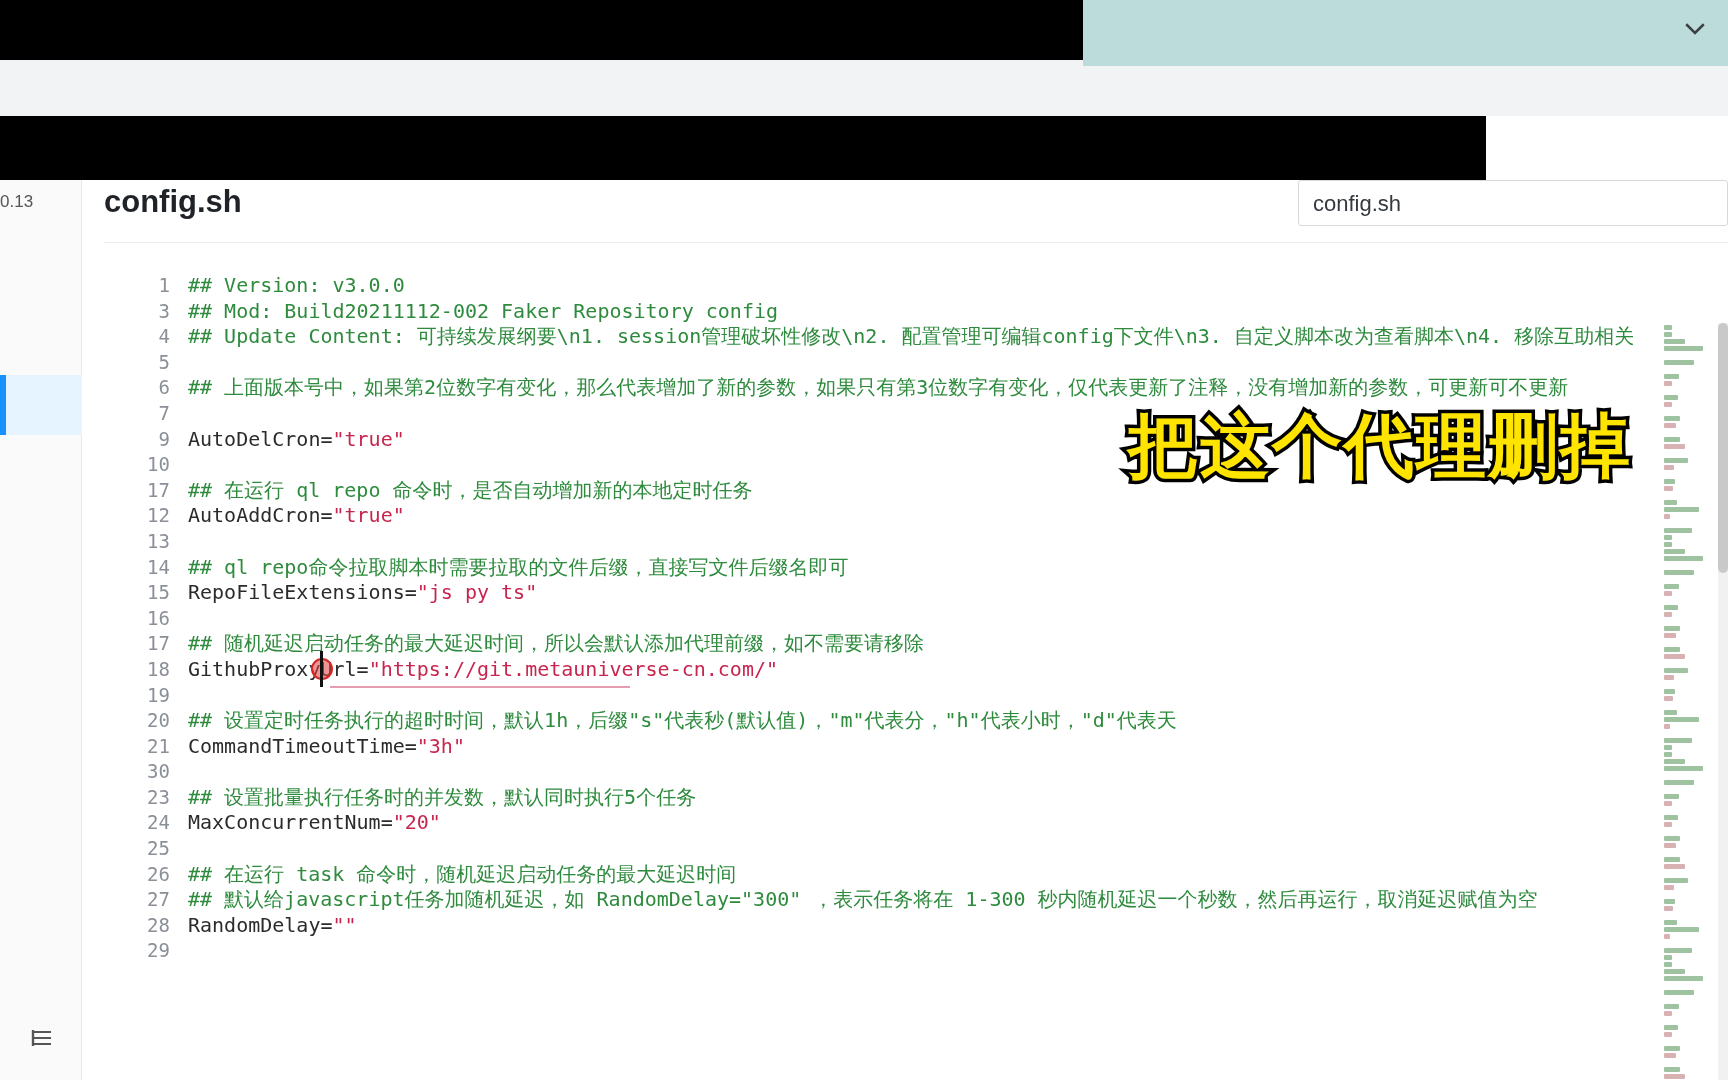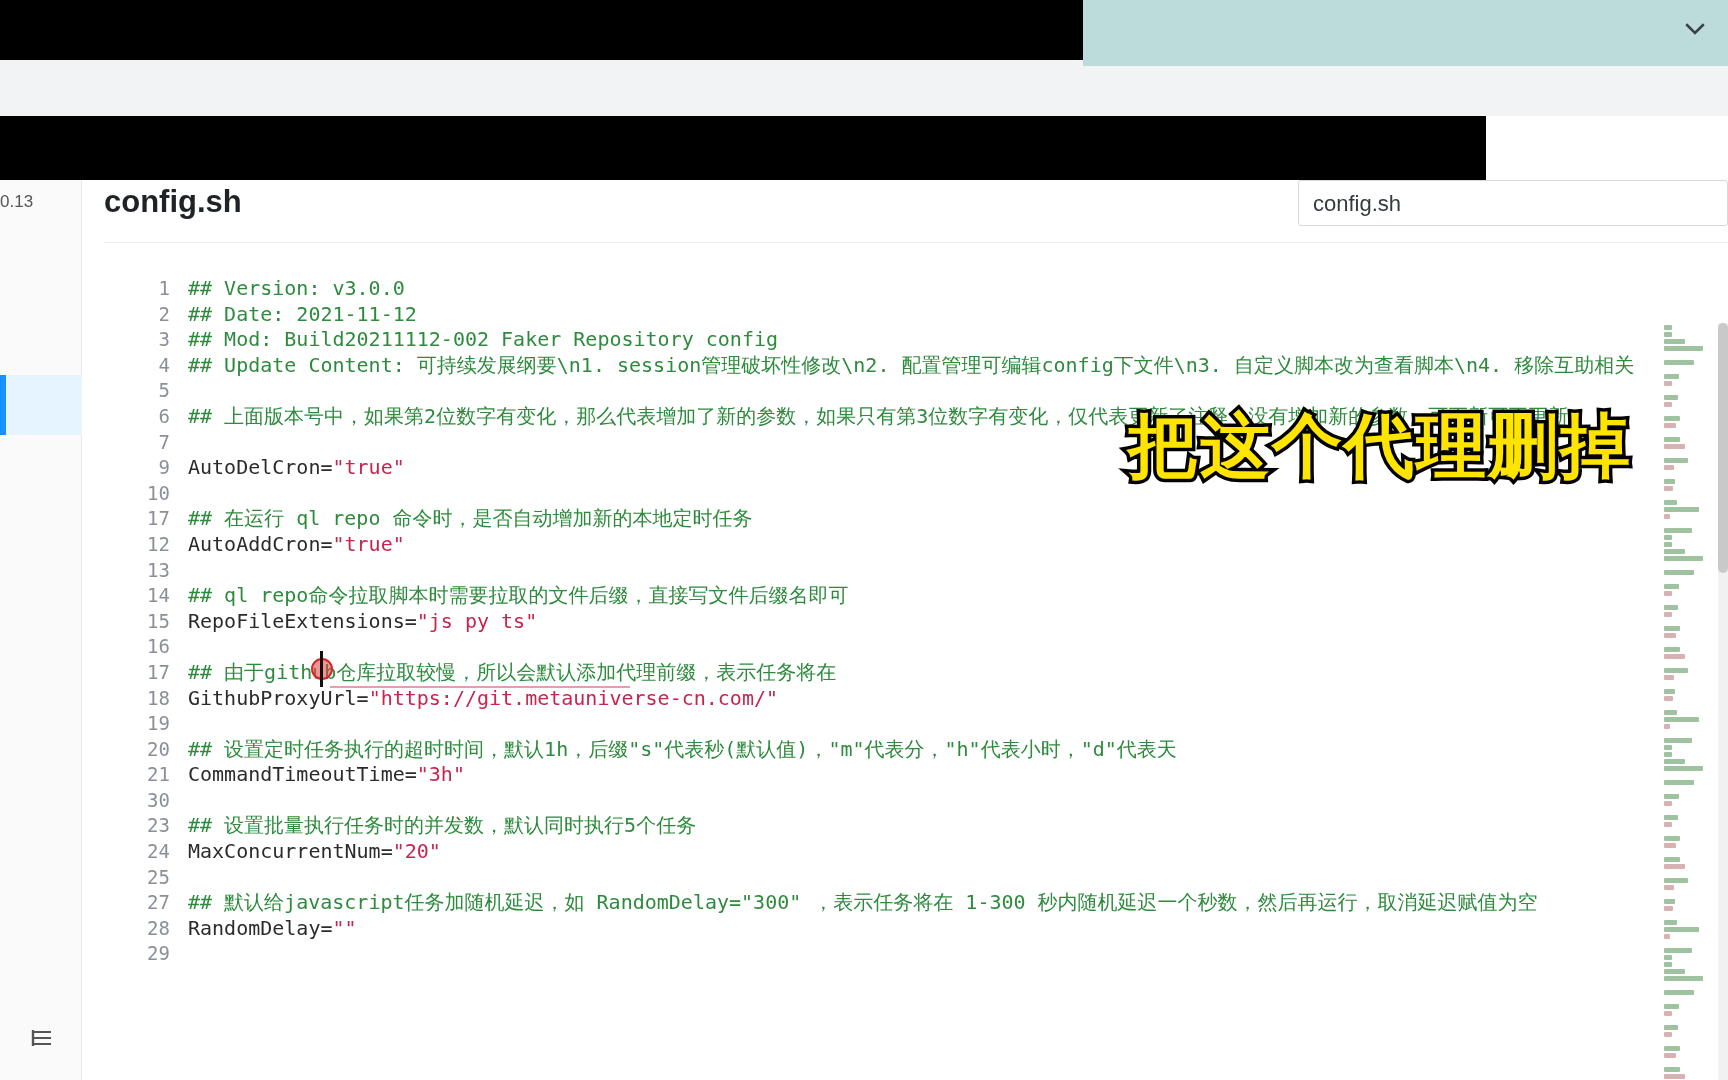--- a/index.html
+++ b/index.html
@@ -137,21 +137,21 @@
 
   .editor-wrap {
     position: absolute; left: 22px; top: 62px; right: 0px; bottom: 0;
     border-top: 1px solid #ededed; background: #fff;
   }
 
   
   .code {
     position: absolute; left: 30px; top: 28px; right: 180px; bottom: 0;
     font-family: "DejaVu Sans Mono", "Liberation Mono", monospace;
-    font-size: 20px; line-height: 35px; white-space: nowrap;
+    font-size: 20px; line-height: 28px; white-space: nowrap;
   }
   .ln {
     display: inline-block; width: 36px; text-align: right;
     color: #8a8f98; margin-right: 18px; font-size: 19px;
     user-select: none;
   }
   .row { height: 25.6px; }
   .cm  { color: #2e8b3d; }
   .id  { color: #2b2b2b; }
   .str { color: #c7254e; }
@@ -276,43 +276,43 @@
 
     <div class="content-card">
       <div class="file-title">config.sh</div>
       <div class="file-search">
         <span>config.sh</span>
       </div>
 
       <div class="editor-wrap">
         <div class="code" id="code-body">
             <div class="row"><span class="ln">1</span><span class="cm">## Version: v3.0.0</span></div>
-            <div class="row"><span class="ln">2</span><span class="cm">## Date: 2021-11-12</span></div>
             <div class="row"><span class="ln">3</span><span class="cm">## Mod: Build20211112-002 Faker Repository config</span></div>
             <div class="row"><span class="ln">4</span><span class="cm">## Update Content: 可持续发展纲要\n1. session管理破坏性修改\n2. 配置管理可编辑config下文件\n3. 自定义脚本改为查看脚本\n4. 移除互助相关</span></div>
             <div class="row"><span class="ln">5</span></div>
             <div class="row"><span class="ln">6</span><span class="cm">## 上面版本号中，如果第2位数字有变化，那么代表增加了新的参数，如果只有第3位数字有变化，仅代表更新了注释，没有增加新的参数，可更新可不更新</span></div>
             <div class="row"><span class="ln">7</span></div>
             <div class="row"><span class="ln">9</span><span class="id">AutoDelCron=</span><span class="str">"true"</span></div>
             <div class="row"><span class="ln">10</span></div>
             <div class="row"><span class="ln">17</span><span class="cm">## 在运行 ql repo 命令时，是否自动增加新的本地定时任务</span></div>
             <div class="row"><span class="ln">12</span><span class="id">AutoAddCron=</span><span class="str">"true"</span></div>
             <div class="row"><span class="ln">13</span></div>
             <div class="row"><span class="ln">14</span><span class="cm">## ql repo命令拉取脚本时需要拉取的文件后缀，直接写文件后缀名即可</span></div>
             <div class="row"><span class="ln">15</span><span class="id">RepoFileExtensions=</span><span class="str">"js py ts"</span></div>
             <div class="row"><span class="ln">16</span></div>
-            <div class="row"><span class="ln">17</span><span class="cm">## 由于github仓库拉取较慢，所以会默认添加代理前缀，表示任务将在</span></div>
+            <div class="row"><span class="ln">17</span><span class="cm">## 随机延迟启动任务的最大延迟时间，所以会默认添加代理前缀，如不需要请移除</span></div>
             <div class="row"><span class="ln">18</span><span class="id">GithubProxyUrl=</span><span class="str">"https://git.metauniverse-cn.com/"</span></div>
             <div class="row"><span class="ln">19</span></div>
             <div class="row"><span class="ln">20</span><span class="cm">## 设置定时任务执行的超时时间，默认1h，后缀"s"代表秒(默认值)，"m"代表分，"h"代表小时，"d"代表天</span></div>
             <div class="row"><span class="ln">21</span><span class="id">CommandTimeoutTime=</span><span class="str">"3h"</span></div>
             <div class="row"><span class="ln">30</span></div>
             <div class="row"><span class="ln">23</span><span class="cm">## 设置批量执行任务时的并发数，默认同时执行5个任务</span></div>
             <div class="row"><span class="ln">24</span><span class="id">MaxConcurrentNum=</span><span class="str">"20"</span></div>
             <div class="row"><span class="ln">25</span></div>
+            <div class="row"><span class="ln">26</span><span class="cm">## 在运行 task 命令时，随机延迟启动任务的最大延迟时间</span></div>
             <div class="row"><span class="ln">27</span><span class="cm">## 默认给javascript任务加随机延迟，如 RandomDelay="300" ，表示任务将在 1-300 秒内随机延迟一个秒数，然后再运行，取消延迟赋值为空</span></div>
             <div class="row"><span class="ln">28</span><span class="id">RandomDelay=</span><span class="str">""</span></div>
             <div class="row"><span class="ln">29</span></div>
           </div>
 
         <div class="minimap" id="minimap">
             <div class="mm-line g" style="width: 7.56px;"></div>
             <div class="mm-line g" style="width: 7.98px;"></div>
             <div class="mm-line g" style="width: 20.58px;"></div>
             <div class="mm-line g" style="width: 39.06px;"></div>

